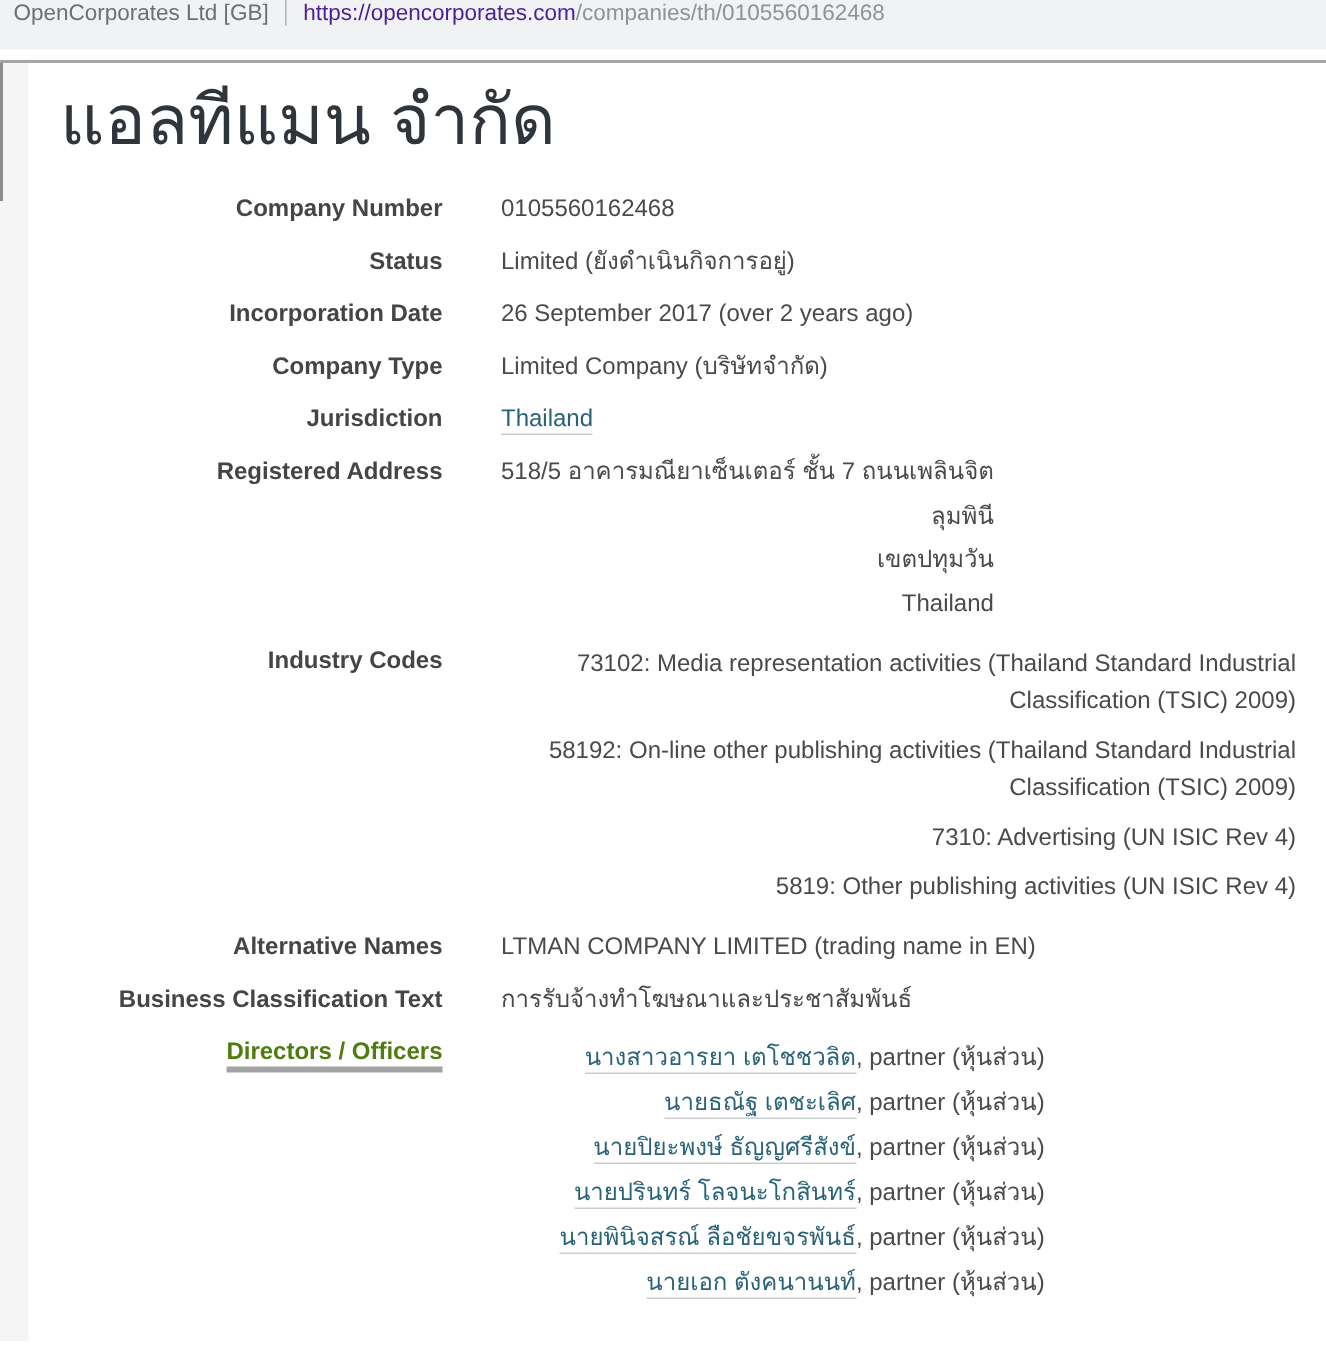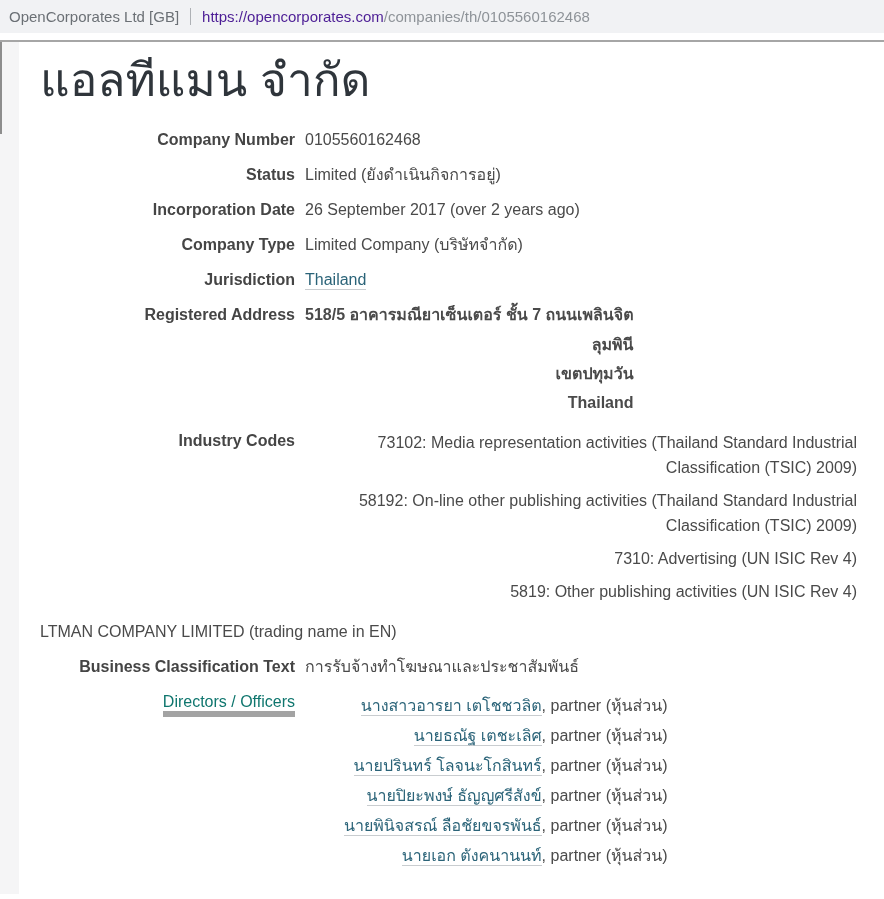--- a/index.html
+++ b/index.html
@@ -9,21 +9,21 @@
     background: #ffffff;
     color: #4a4a4a;
     position: relative;
   }
 
   
   .address-bar {
     height: 33px;
     background: #f1f2f4;
     display: flex;
-    align-items: center;
+    align-items: flex-start;
     padding-left: 9px;
     font-size: 15px;
     white-space: nowrap;
   }
   .cert-org { color: #6b7075; }
   .bar-divider {
     width: 1px; height: 17px;
     background: #aeb1b5;
     margin: 0 11px;
   }
@@ -61,55 +61,56 @@
     margin-bottom: 26px;
   }
 
   
   .row {
     display: flex;
     align-items: flex-start;
     margin-bottom: 13px;
     font-size: 16px;
     line-height: 22px;
+    gap: 29px;
   }
   .row .label {
     width: 255px;
     min-width: 255px;
     text-align: right;
     font-weight: 700;
     color: #454545;
     margin-right: 10px;
   }
   .row .value {
     max-width: 552px;
     color: #4a4a4a;
     text-align: right;
   }
 
-  .addr-line { line-height: 29px; font-weight: bold; }
+  .addr-line { line-height: 29px; }
   .addr-line:first-child { line-height: 22px; margin-bottom: 4px; }
 
   .industry-entry { line-height: 25px; margin-bottom: 8px; }
   .industry-entry:last-child { margin-bottom: 4px; }
 
   .officer-line { line-height: 30px; margin-left: 39px; }
 
   a.teal-link {
     color: #2a6378;
     text-decoration: none;
     border-bottom: 1px solid #c9cdd0;
     padding-bottom: 1px;
     cursor: pointer;
   }
   .label a.label-link {
-    color: #0f766e;
-    font-weight: 400;
+    color: #4d7c0f;
+    font-weight: 700;
     text-decoration: none;
-    border-bottom: 6px solid #a3a3a3;
+    border-bottom: 4px solid #a3a3a3;
     padding-bottom: 1px;
     cursor: pointer;
   }
 </style>
 </head>
 <body>
 
 <div class="address-bar">
   <span class="cert-org">OpenCorporates Ltd [GB]</span>
   <span class="bar-divider"></span>
@@ -163,33 +164,34 @@
     <div class="label">Industry Codes</div>
     <div class="value">
       <div class="industry-entry">73102: Media representation activities (Thailand Standard Industrial Classification (TSIC) 2009)</div>
       <div class="industry-entry">58192: On-line other publishing activities (Thailand Standard Industrial Classification (TSIC) 2009)</div>
       <div class="industry-entry">7310: Advertising (UN ISIC Rev 4)</div>
       <div class="industry-entry">5819: Other publishing activities (UN ISIC Rev 4)</div>
     </div>
   </div>
 
   <div class="row">
+    <div class="label">Alternative Names</div>
     <div class="value">LTMAN COMPANY LIMITED (trading name in EN)</div>
   </div>
 
   <div class="row">
     <div class="label">Business Classification Text</div>
     <div class="value">การรับจ้างทำโฆษณาและประชาสัมพันธ์</div>
   </div>
 
   <div class="row">
     <div class="label"><a class="label-link">Directors / Officers</a></div>
     <div class="value">
       <div class="officer-line"><a class="teal-link">นางสาวอารยา เตโชชวลิต</a><span>, partner (หุ้นส่วน)</span></div>
       <div class="officer-line"><a class="teal-link">นายธณัฐ เตชะเลิศ</a><span>, partner (หุ้นส่วน)</span></div>
+      <div class="officer-line"><a class="teal-link">นายปิยะพงษ์ ธัญญศรีสังข์</a><span>, partner (หุ้นส่วน)</span></div>
       <div class="officer-line"><a class="teal-link">นายปรินทร์ โลจนะโกสินทร์</a><span>, partner (หุ้นส่วน)</span></div>
-      <div class="officer-line"><a class="teal-link">นายปิยะพงษ์ ธัญญศรีสังข์</a><span>, partner (หุ้นส่วน)</span></div>
       <div class="officer-line"><a class="teal-link">นายพินิจสรณ์ ลือชัยขจรพันธ์</a><span>, partner (หุ้นส่วน)</span></div>
       <div class="officer-line"><a class="teal-link">นายเอก ตังคนานนท์</a><span>, partner (หุ้นส่วน)</span></div>
     </div>
   </div>
 
 </div>
 
 </body></html>

